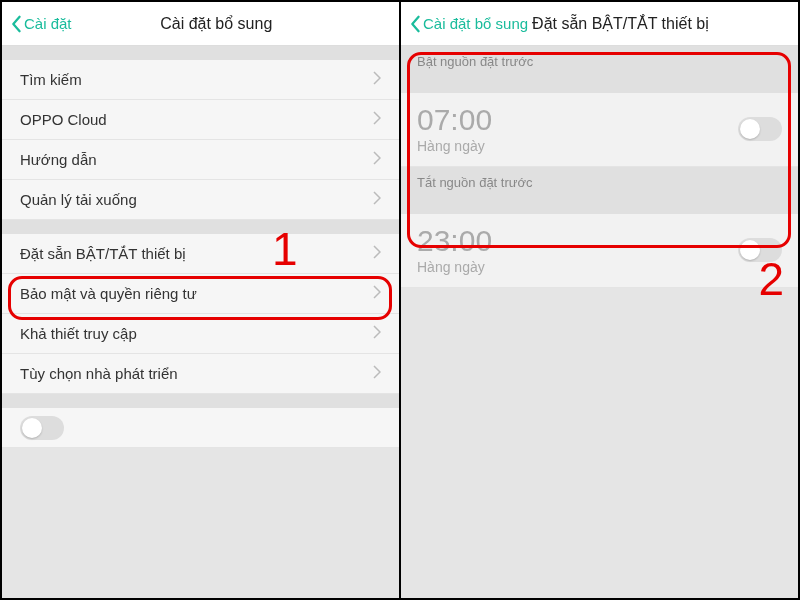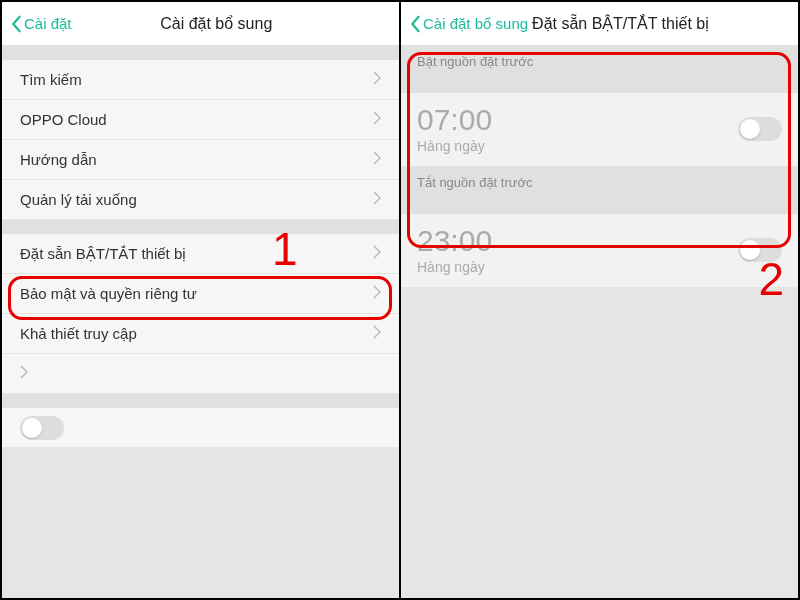--- a/index.html
+++ b/index.html
@@ -89,20 +89,21 @@
               <path d="M1 1 L7 7 L1 13" stroke="#bbb" stroke-width="1.5" fill="none"></path>
             </svg></span>
       </div>
       <div class="item">
         <span class="item-label">Khả thiết truy cập</span>
         <span class="chevron"><svg viewBox="0 0 8 14">
               <path d="M1 1 L7 7 L1 13" stroke="#bbb" stroke-width="1.5" fill="none"></path>
             </svg></span>
       </div>
       <div class="item">
+        <span class="item-label">Tùy chọn nhà phát triển</span>
         <span class="chevron"><svg viewBox="0 0 8 14">
               <path d="M1 1 L7 7 L1 13" stroke="#bbb" stroke-width="1.5" fill="none"></path>
             </svg></span>
       </div>
     </div>
 
     <div class="section-gap"></div>
 
     <div class="item">
       <div class="toggle"></div>

